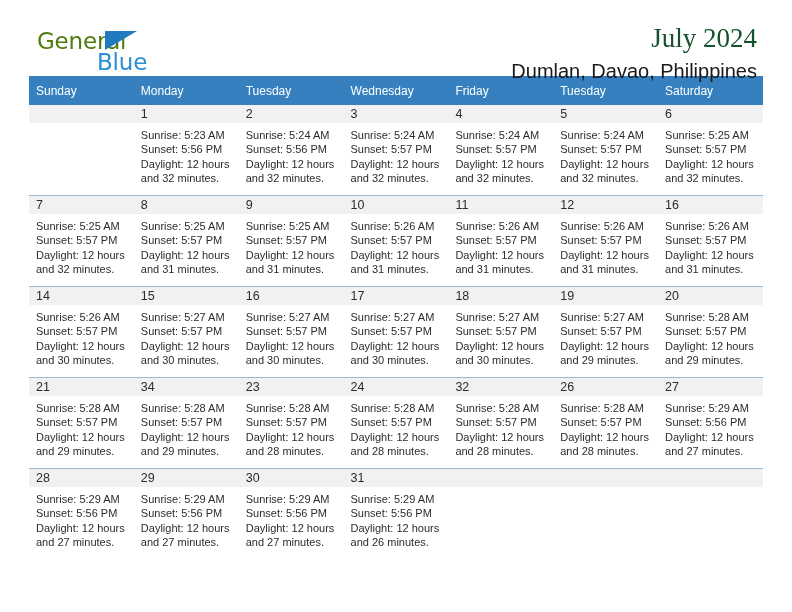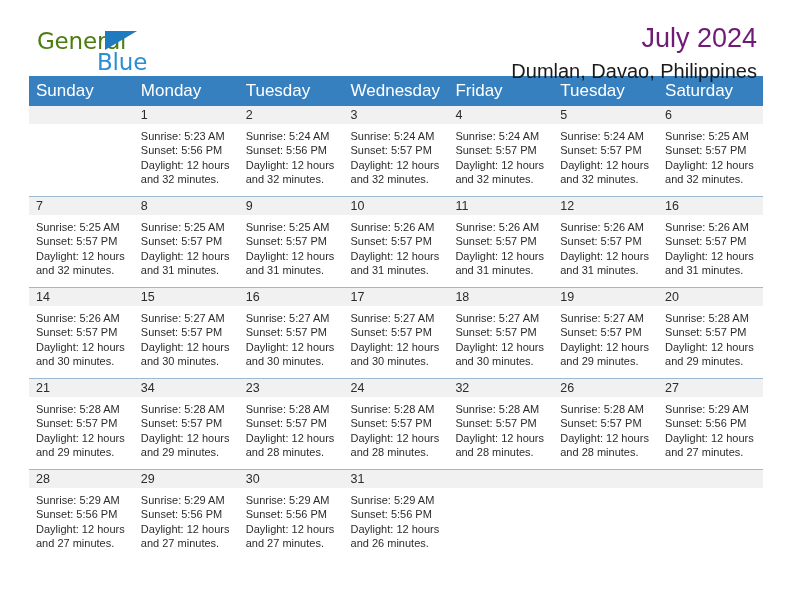--- a/index.html
+++ b/index.html
@@ -63,42 +63,43 @@
   }
   .title-block {
     position: absolute;
     right: 6px;
     top: 22px;
     text-align: right;
   }
   .cal-title {
     font-size: 27px;
     font-weight: normal;
-    color: #701a75;
+    color: #14532d;
     line-height: 32px;
     white-space: nowrap;
+    font-family: Liberation Serif, serif;
   }
   .cal-subtitle {
     margin-top: 8px;
     font-size: 20px;
     color: #1a1a1a;
     line-height: 18px;
     white-space: nowrap;
   }
 
   
   .calendar {
     width: 734px;
     border-collapse: collapse;
     table-layout: fixed;
   }
   .calendar th {
     background: #3680c0;
     color: #ffffff;
-    font-size: 17px;
+    font-size: 12px;
     font-weight: normal;
     text-align: left;
     padding: 5px 0 5px 7px;
     height: 19px;
     border: none;
   }
   .week-row td {
     vertical-align: top;
     padding: 0;
     border: none;

